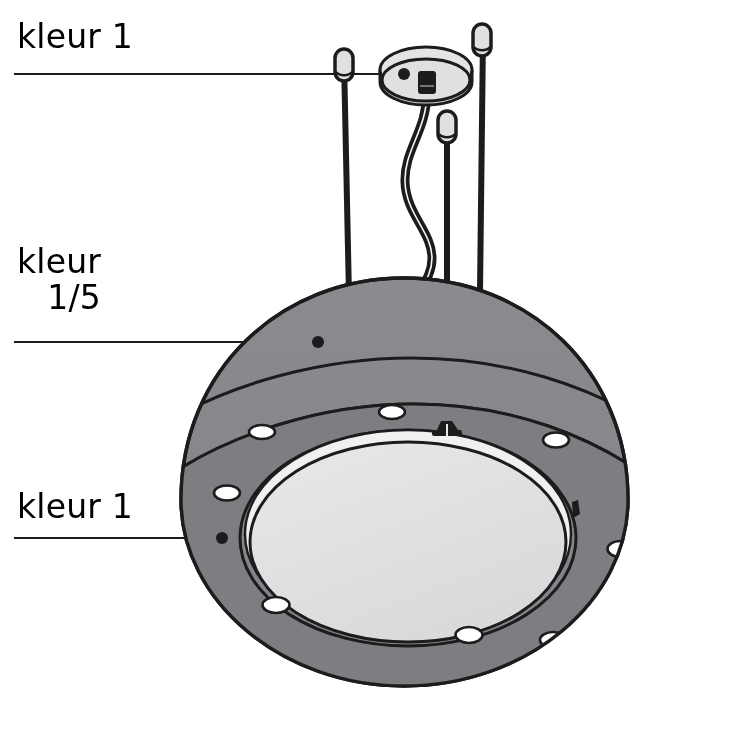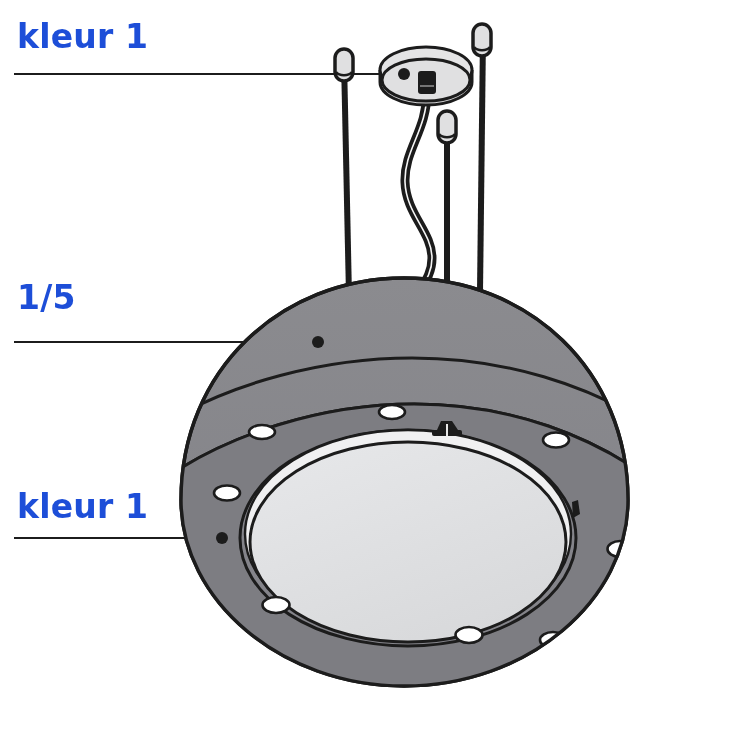--- a/index.html
+++ b/index.html
@@ -22,22 +22,22 @@
   #artwork {
     position: absolute;
     left: 0;
     top: 0;
     width: 729px;
     height: 730px;
   }
   .callout-label {
     position: absolute;
     font-family: "DejaVu Sans", "Liberation Sans", sans-serif;
-    font-weight: 700;
-    color: #1d4ed8;
+    font-weight: 400;
+    color: #000000;
     white-space: pre;
     line-height: 1.08;
     letter-spacing: 0.2px;
     text-align: right;
   }
   #label-1 {
     left: 17px;
     top: 19px;
     font-size: 33px;
   }
@@ -191,17 +191,17 @@
                C181,370 281,278 404,278
                C528,278 628,370 628,500
                C628,600 528,686 404,686
                C281,686 181,600 181,500 Z" fill="none" stroke="#1c1c1c" stroke-width="3.4"></path>
     </g>
 
   </svg>
 
   <div class="callout-label" id="label-1">kleur 1</div>
 
-  <div class="callout-label" id="label-2"><br><span>1/5</span></div>
+  <div class="callout-label" id="label-2"><span>kleur</span><br><span>1/5</span></div>
 
   <div class="callout-label" id="label-3">kleur 1</div>
 
 </div>
 
 </body></html>

